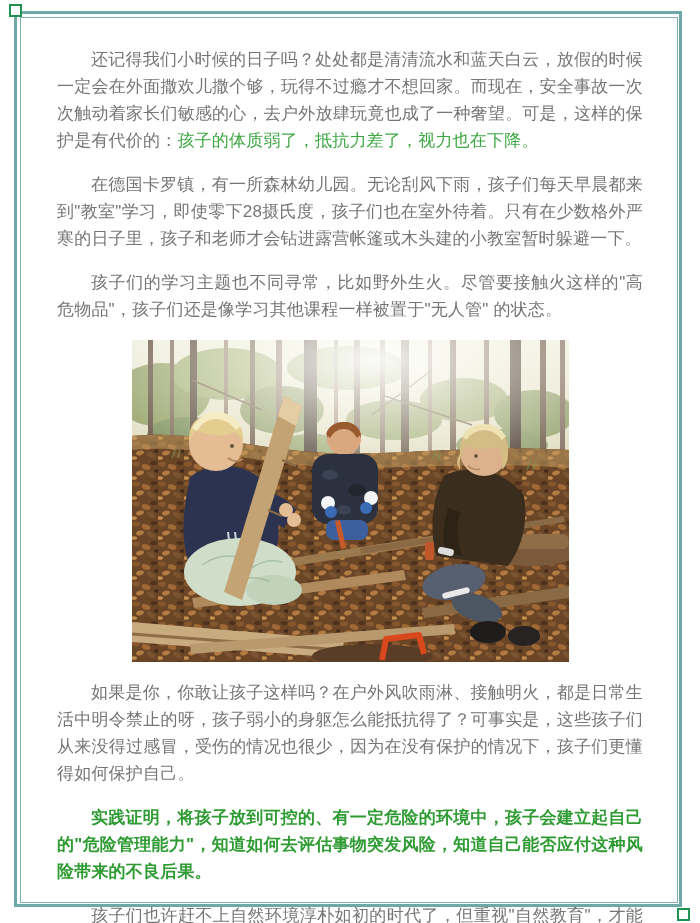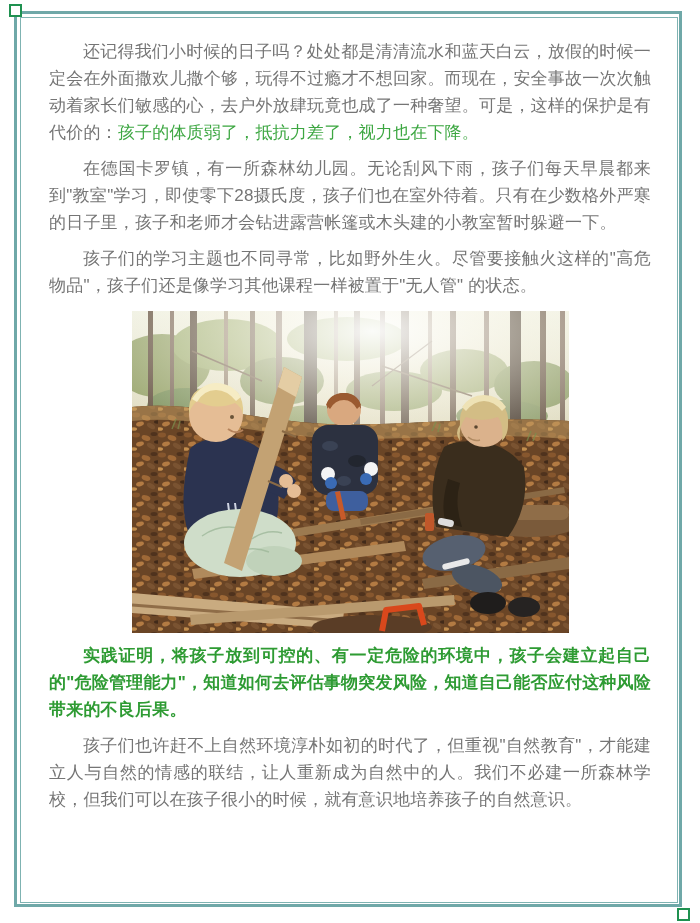--- a/index.html
+++ b/index.html
@@ -19,21 +19,21 @@
     position:absolute;width:9px;height:9px;background:#ffffff;
     border:2px solid var(--handle-green,#1f9150);
   }
   .handle-tl{left:9px;top:4px;}
   .handle-br{left:677px;top:908px;}
   .content{
     position:absolute;left:40px;top:29px;width:620px;
     font-size:17px;line-height:27px;color:var(--body-text,#757575);
     text-align:justify;letter-spacing:0.2px;
   }
-  .content p{margin:9px;text-indent:2em;}
+  .content p{margin:17px;text-indent:2em;}
   .hl-green{color:var(--accent-green,#3da742);}
   .p-bold-green{color:var(--accent-green-bold,#2e9b33);font-weight:bold;}
   .photo-wrap{
     width:437px;height:322px;margin:12px auto 8px auto;overflow:hidden;
   }
   .photo-wrap svg{display:block;}
 </style>
 </head>
 <body>
 
@@ -190,16 +190,17 @@
 
         <path d="M0,282 L212,300 L210,318 L0,302 Z" fill="#c9ab80"></path>
         <path d="M0,294 L210,310" stroke="#8f6d48" stroke-width="3"></path>
         <path d="M58,304 L322,284 L323,294 L59,314 Z" fill="#b99a6e"></path>
         <ellipse cx="240" cy="316" rx="60" ry="12" fill="#5a3d26"></ellipse>
 
         <path d="M250,320 L254,299 L287,295 L292,314" stroke="#d9481c" stroke-width="6" fill="none" stroke-linejoin="round"></path>
       </svg>
     </div>
 
+    <p>如果是你，你敢让孩子这样吗？在户外风吹雨淋、接触明火，都是日常生活中明令禁止的呀，孩子弱小的身躯怎么能抵抗得了？可事实是，这些孩子们从来没得过感冒，受伤的情况也很少，因为在没有保护的情况下，孩子们更懂得如何保护自己。</p>
     <p class="p-bold-green">实践证明，将孩子放到可控的、有一定危险的环境中，孩子会建立起自己的"危险管理能力"，知道如何去评估事物突发风险，知道自己能否应付这种风险带来的不良后果。</p>
     <p>孩子们也许赶不上自然环境淳朴如初的时代了，但重视"自然教育"，才能建立人与自然的情感的联结，让人重新成为自然中的人。我们不必建一所森林学校，但我们可以在孩子很小的时候，就有意识地培养孩子的自然意识。</p>
   </div>
 </div>
 
 </body></html>

